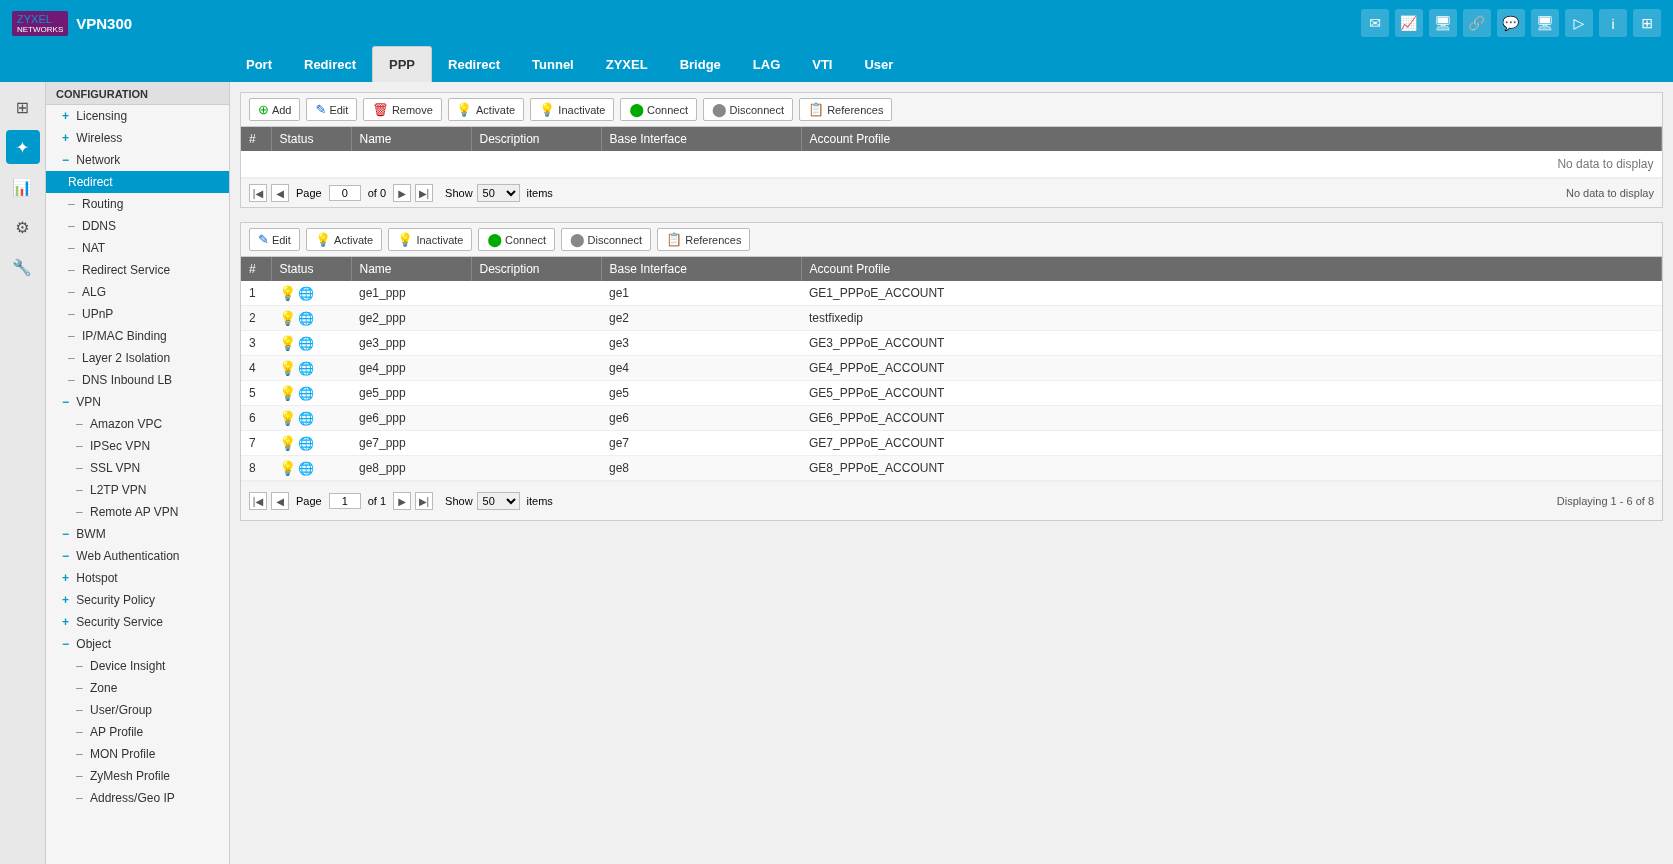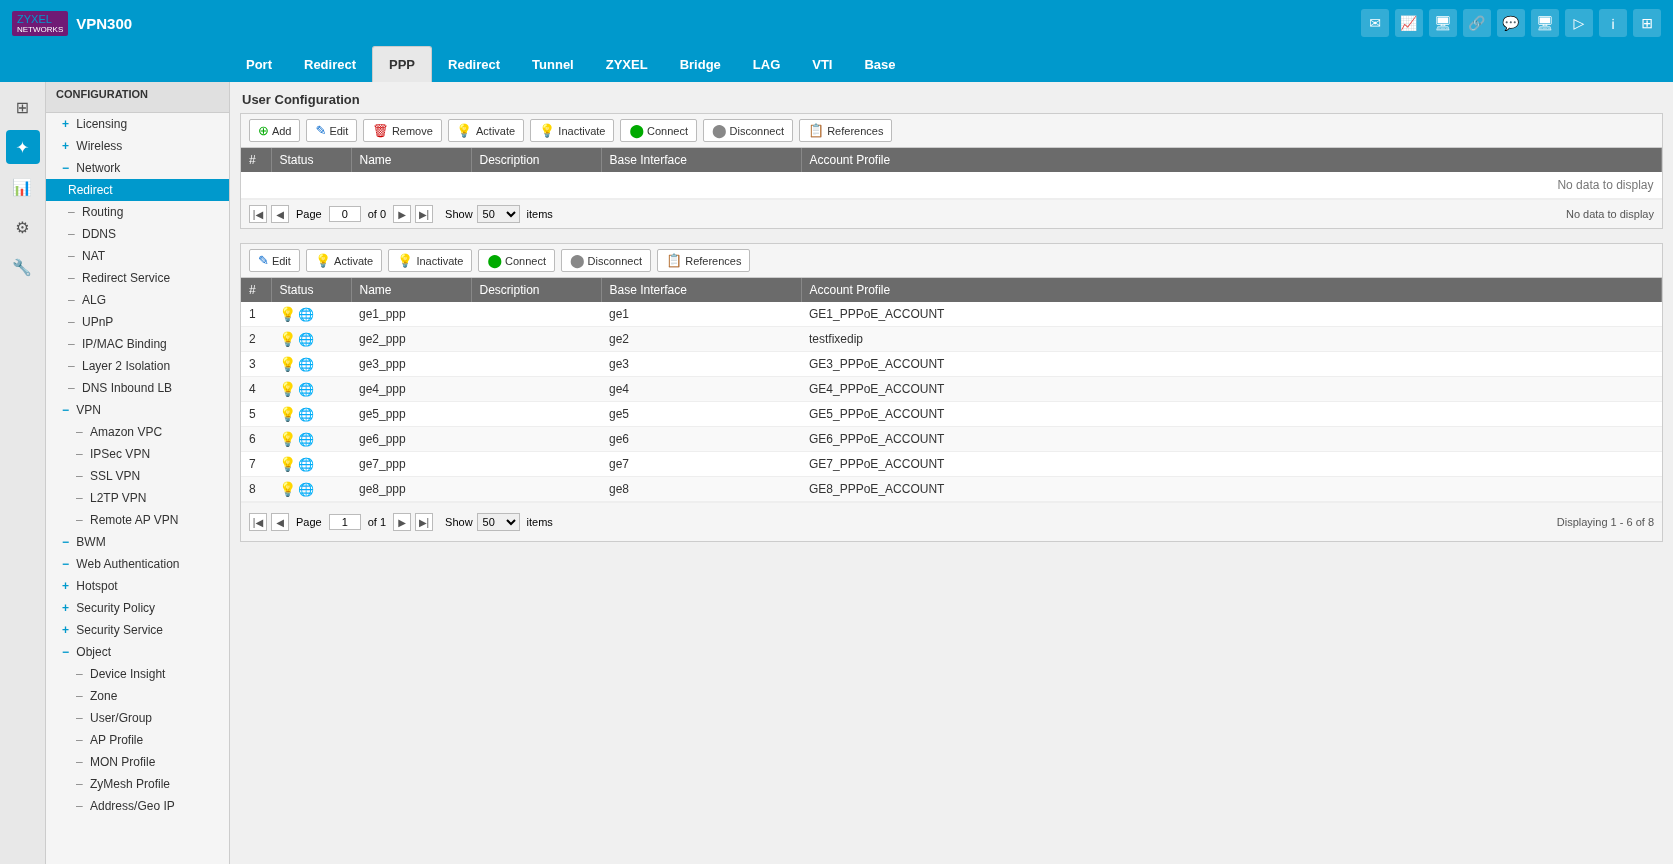--- a/index.html
+++ b/index.html
@@ -111,21 +111,21 @@
       width: 184px;
       background: #f5f5f5;
       border-right: 1px solid #ccc;
       overflow-y: auto;
       flex-shrink: 0;
     }
     .nav-section-title {
       font-weight: bold;
       font-size: 11px;
       color: #333;
-      padding: 6px 10px 12px 10px;
+      padding: 6px 10px 4px 10px;
       background: #e0e0e0;
       border-bottom: 1px solid #ccc;
     }
     .nav-item {
       padding: 4px 10px 4px 16px;
       color: #333;
       cursor: pointer;
       font-size: 12px;
       display: flex;
       align-items: center;
@@ -278,21 +278,21 @@
 <div class="nav-tabs">
   <div class="nav-tab">Port</div>
   <div class="nav-tab">Redirect</div>
   <div class="nav-tab active">PPP</div>
   <div class="nav-tab">Redirect</div>
   <div class="nav-tab">Tunnel</div>
   <div class="nav-tab">ZYXEL</div>
   <div class="nav-tab">Bridge</div>
   <div class="nav-tab">LAG</div>
   <div class="nav-tab">VTI</div>
-  <div class="nav-tab">Base</div>
+  <div class="nav-tab">User</div>
 </div>
 
 <div class="main-layout">
 
   <div class="sidebar-icons">
     <div class="sidebar-icon-btn" title="Dashboard">⊞</div>
     <div class="sidebar-icon-btn active" title="Configuration">✦</div>
     <div class="sidebar-icon-btn" title="Monitor">📊</div>
     <div class="sidebar-icon-btn" title="Settings">⚙</div>
     <div class="sidebar-icon-btn" title="Maintenance">🔧</div>
@@ -394,21 +394,20 @@
     <div class="nav-item subsub">
       <span style="color:#888;">–</span>&nbsp;ZyMesh Profile
     </div>
     <div class="nav-item subsub">
       <span style="color:#888;">–</span>&nbsp;Address/Geo IP
     </div>
   </div>
 
   <div class="content-area">
 
-    <div class="section-title">User Configuration</div>
     <div class="panel">
       <div class="toolbar">
         <button class="tb-btn">
           <span class="icon icon-green">⊕</span>
           <span>Add</span>
         </button>
         <button class="tb-btn">
           <span class="icon icon-blue">✎</span>
           <span>Edit</span>
         </button>

